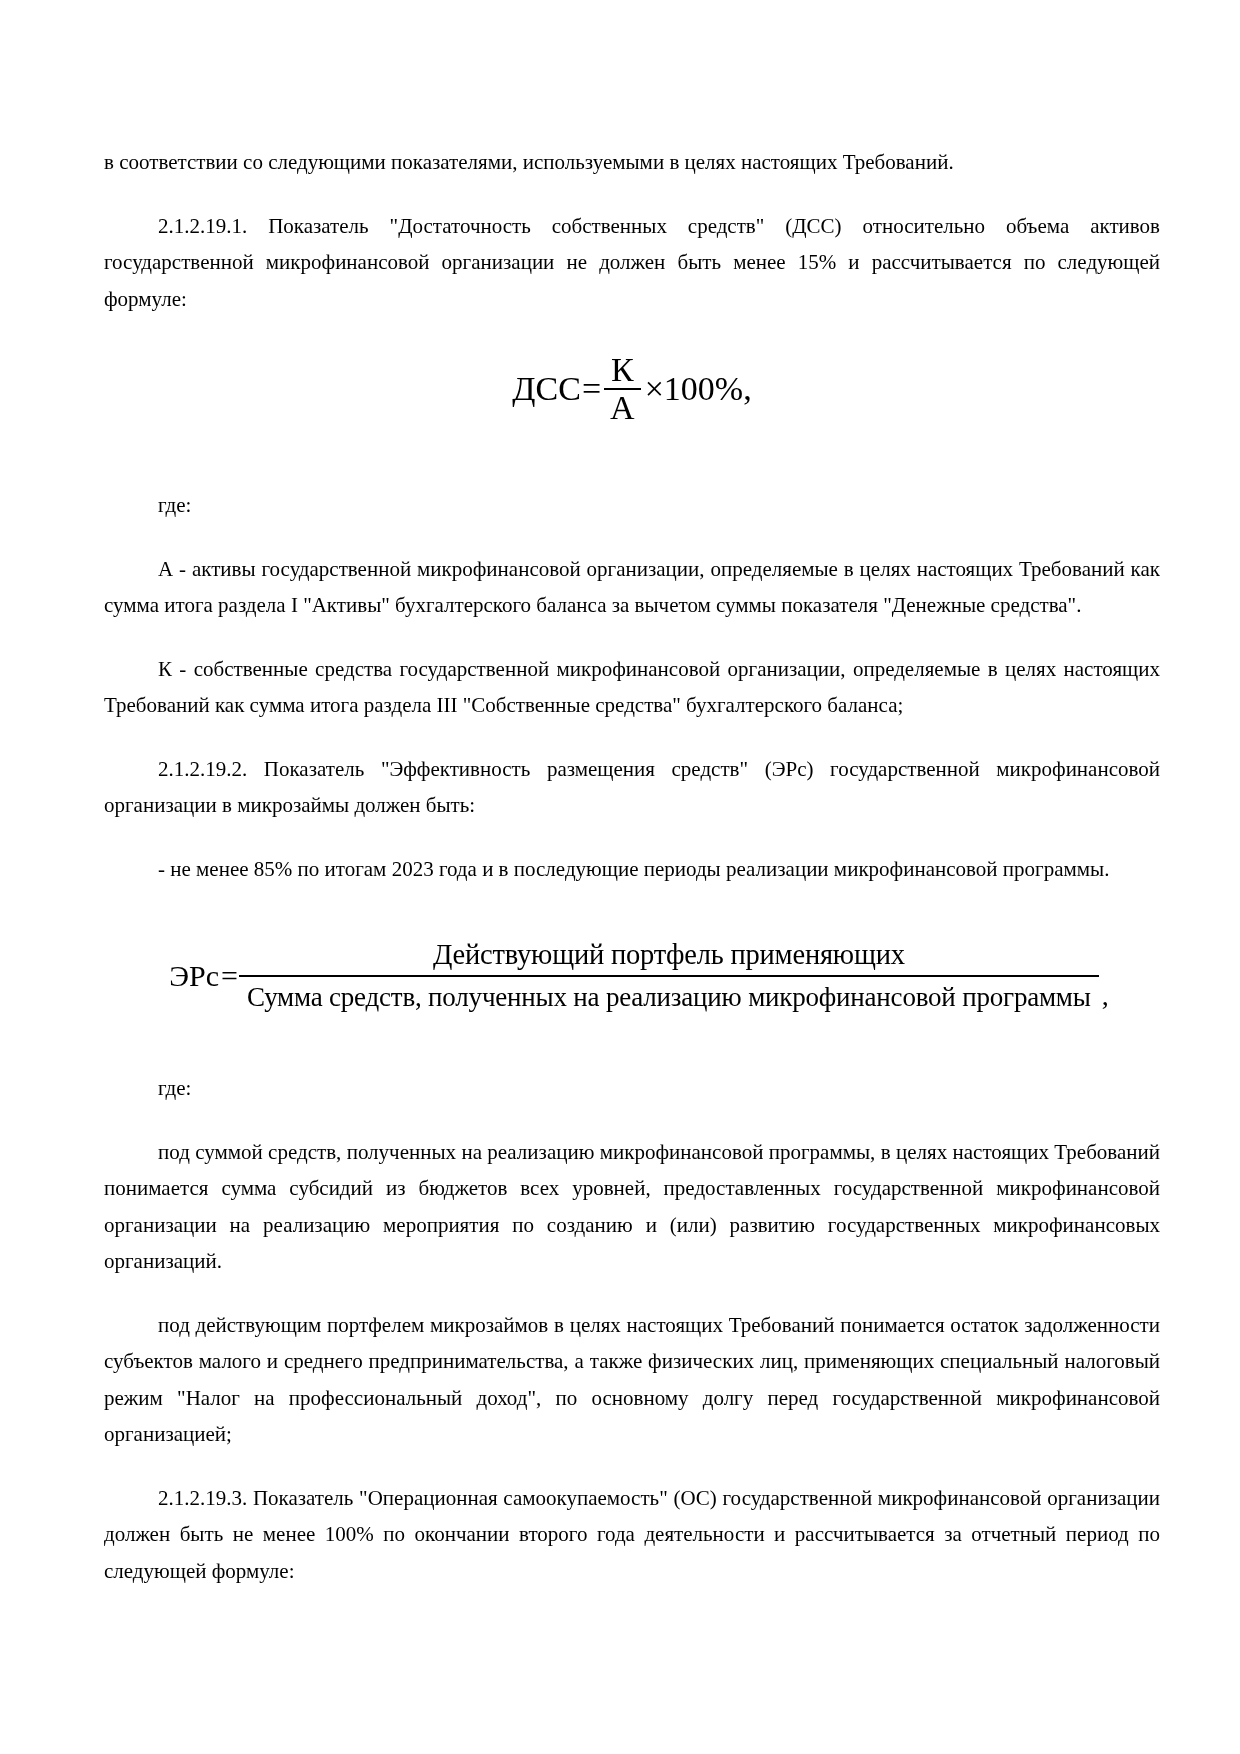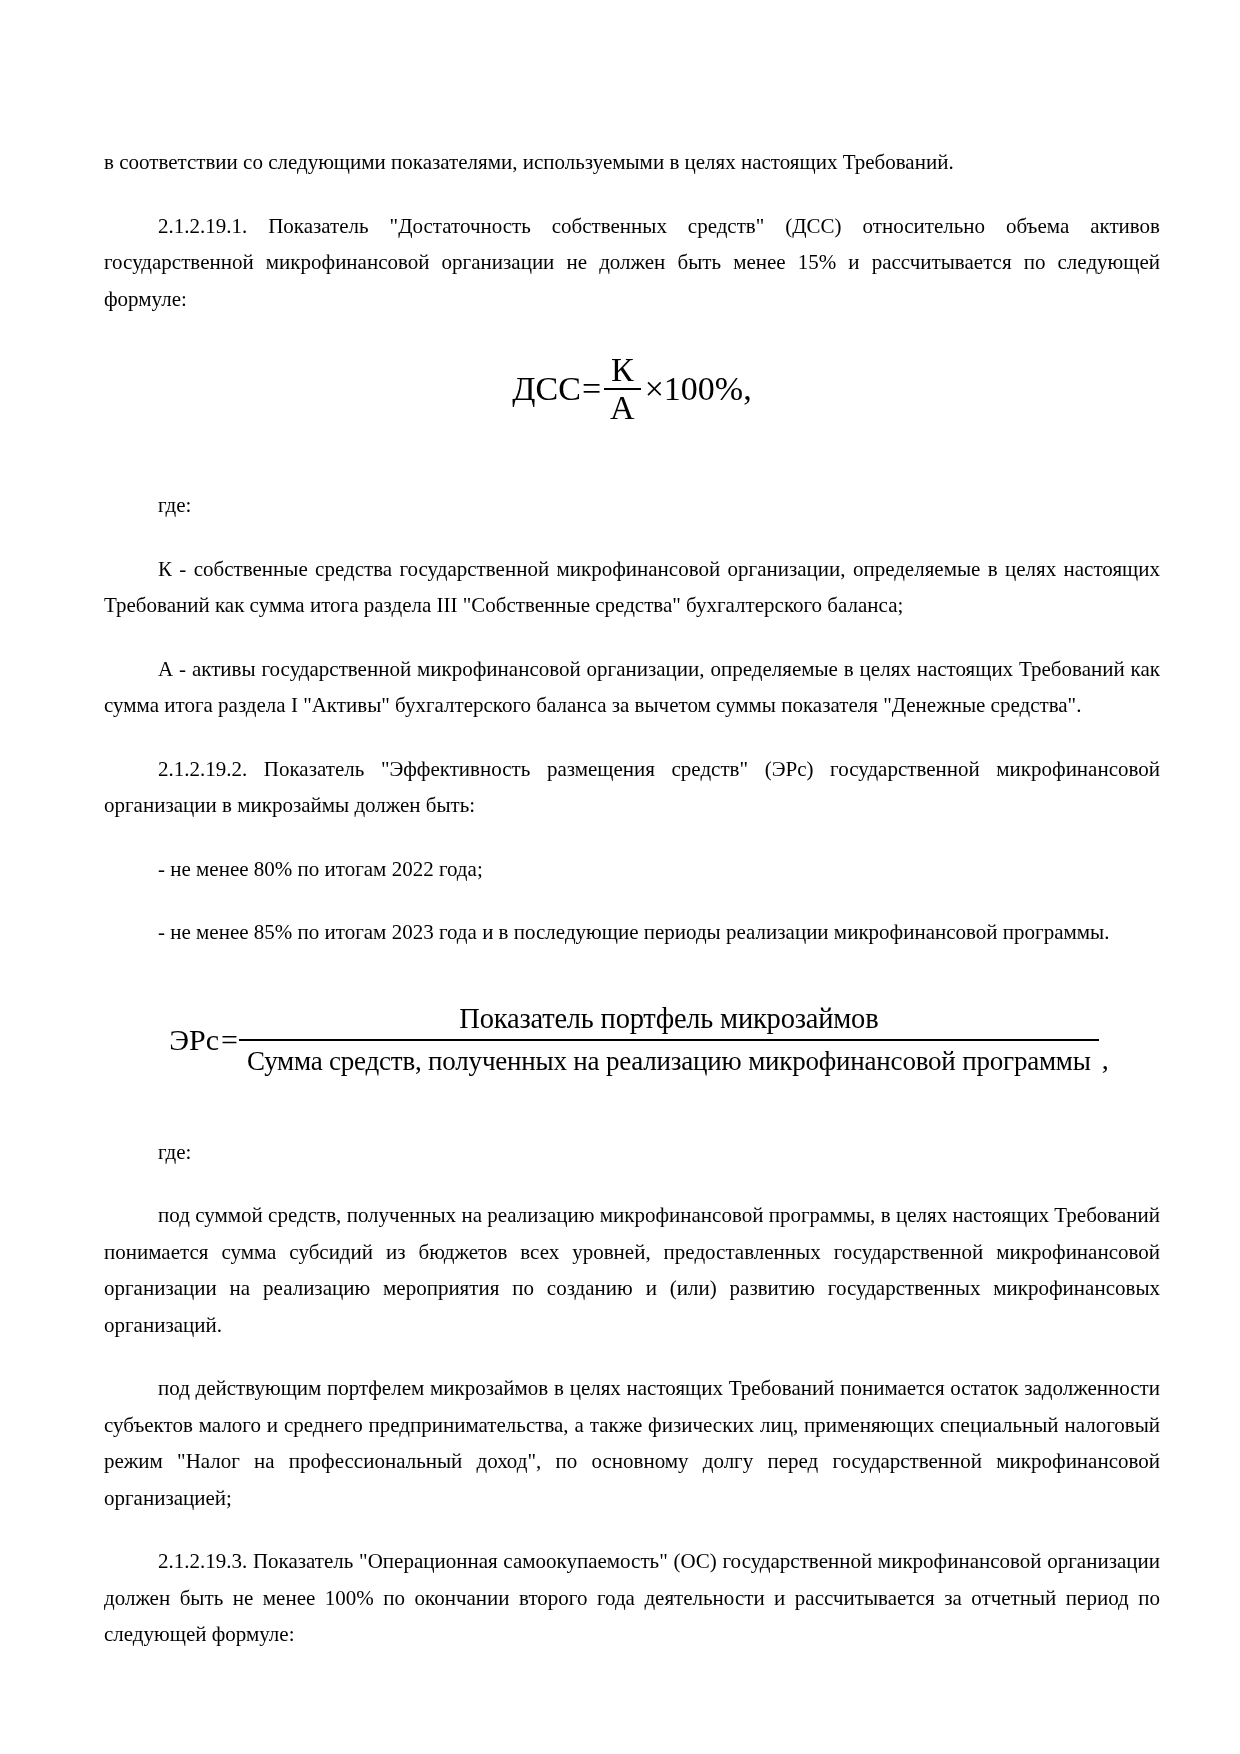--- a/index.html
+++ b/index.html
@@ -147,38 +147,37 @@
           <span class="num">К</span>
           <span class="bar"></span>
           <span class="den">А</span>
         </span>
         <span class="f1-tail">×100%,</span>
       </div>
     </div>
 
     <p class="para indent spacer-after-27">где:</p>
 
+    <p class="para indent spacer-after-27">А - активы государственной микрофинансовой организации, определяемые в целях настоящих Требований как сумма итога раздела I "Активы" бухгалтерского баланса за вычетом суммы показателя "Денежные средства".</p>
+
     <p class="para indent spacer-after-27">К - собственные средства государственной микрофинансовой организации, определяемые в целях настоящих Требований как сумма итога раздела III "Собственные средства" бухгалтерского баланса;</p>
-
-    <p class="para indent spacer-after-27">А - активы государственной микрофинансовой организации, определяемые в целях настоящих Требований как сумма итога раздела I "Активы" бухгалтерского баланса за вычетом суммы показателя "Денежные средства".</p>
 
     <p class="para indent spacer-after-27">2.1.2.19.2. Показатель "Эффективность размещения средств" (ЭРс) государственной микрофинансовой организации в микрозаймы должен быть:</p>
 
 
-    <p class="para indent spacer-after-27">- не менее 80% по итогам 2022 года;</p>
 
     <p class="para indent spacer-after-27">- не менее 85% по итогам 2023 года и в последующие периоды реализации микрофинансовой программы.</p>
 
 
     <div class="formula-block">
       <div class="formula2">
         <span class="f2-lhs">ЭРс</span>
         <span class="f2-eq">=</span>
         <span class="frac-big">
-          <span class="num">Показатель портфель микрозаймов</span>
+          <span class="num">Действующий портфель применяющих</span>
           <span class="bar"></span>
           <span class="den">Сумма средств, полученных на реализацию микрофинансовой программы</span>
         </span>
         <span class="f2-comma">,</span>
       </div>
     </div>
 
     <p class="para indent spacer-after-27">где:</p>
 
     <p class="para indent spacer-after-27">под суммой средств, полученных на реализацию микрофинансовой программы, в целях настоящих Требований понимается сумма субсидий из бюджетов всех уровней, предоставленных государственной микрофинансовой организации на реализацию мероприятия по созданию и (или) развитию государственных микрофинансовых организаций.</p>

